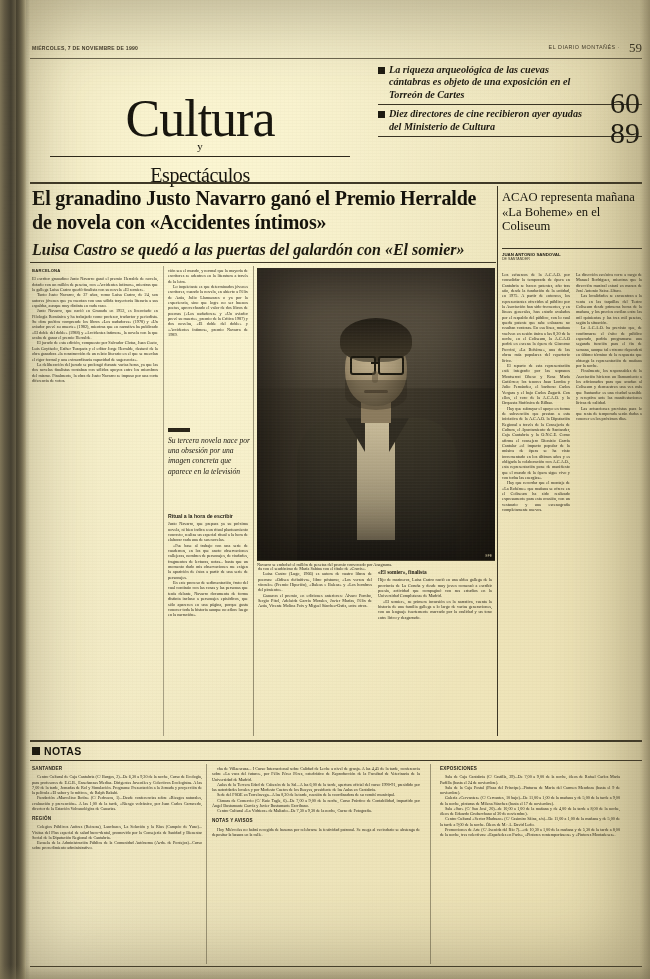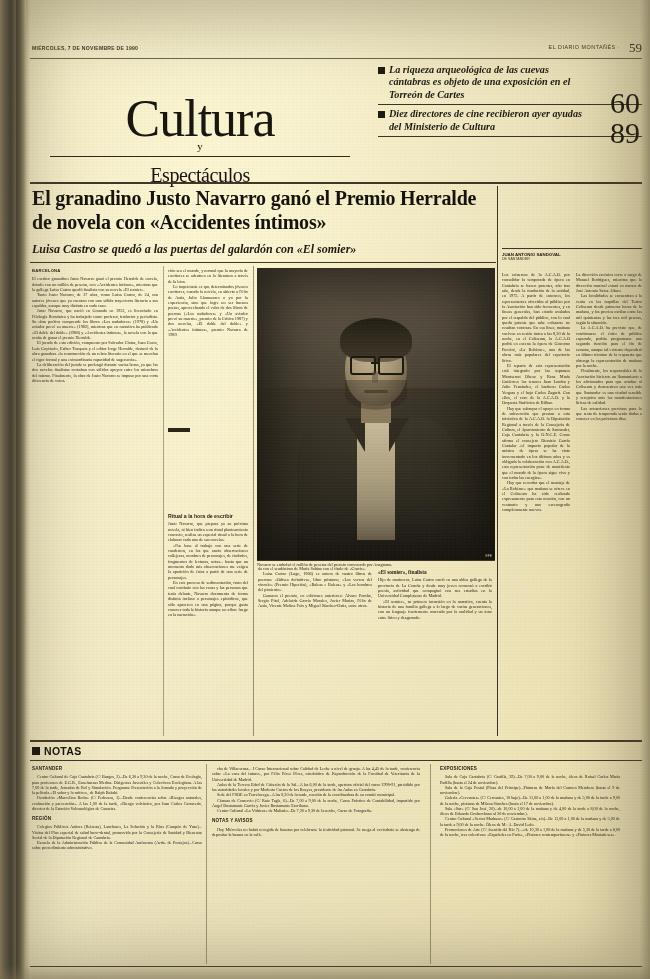--- a/index.html
+++ b/index.html
@@ -115,21 +115,21 @@
 
   
   .rule-a{position:absolute;left:30px;top:182px;width:612px;height:2px;background:#3d3726;}
   .headline{
     position:absolute;left:32px;top:186px;width:462px;
     font-size:20px;line-height:24px;font-weight:bold;color:#14120b;
     letter-spacing:-.2px;
   }
   .subhead{
     position:absolute;left:32px;top:243px;width:462px;
-    font-size:12px;line-height:13px;font-style:italic;font-weight:bold;color:#1c190f;
+    font-size:16px;line-height:13px;font-style:italic;font-weight:bold;color:#1c190f;
   }
   .rule-b{position:absolute;left:30px;top:262px;width:466px;height:1px;background:#3d3726;}
   .vrule-1{position:absolute;left:497px;top:186px;width:1px;height:550px;background:#3d3726;}
   .vrule-2{position:absolute;left:253px;top:266px;width:1px;height:470px;background:#4a4330;opacity:.55;}
   .vrule-3{position:absolute;left:163px;top:266px;width:1px;height:470px;background:#4a4330;opacity:.45;}
 
   
   .col{
     position:absolute;color:#201c12;
     font-size:4.25px;line-height:5.35px;text-align:justify;
@@ -419,20 +419,21 @@
       <div class="ph-grain"></div>
       <div class="ph-vign"></div>
       <div class="photo-credit">EFE</div>
     </div>
   </div>
   <div class="rule-cap"></div>
   <div class="caption">Navarro se embolsó el millón de pesetas del premio convocado por Anagrama.</div>
 
   <div class="pullquote">
     <div class="pq-bar"></div>
+    <span>Su tercera novela nace por una obsesión por una imagen concreta que aparece en la televisión</span>
   </div>
 
   <div class="col" id="c1">
     <span class="kicker">BARCELONA</span>
     <div>
         <p class="first">El escritor granadino Justo Navarro ganó el premio Herralde de novela, dotado con un millón de pesetas, con «Accidentes íntimos», mientras que la gallega Luisa Castro quedó finalista con su novela «El somier».</p>
         <p>Tanto Justo Navarro, de 37 años, como Luisa Castro, de 24, son autores jóvenes que ya cuentan con una sólida trayectoria literaria a sus espaldas, aunque muy distinta en cada caso.</p>
         <p>Justo Navarro, que nació en Granada en 1953, es licenciado en Filología Románica y ha trabajado como profesor, traductor y periodista. Su obra poética comprende los libros «Los nadadores» (1978) y «Un aviador prevé su muerte» (1982), mientras que en narrativa ha publicado «El doble del doble» (1988) y «Accidentes íntimos», la novela con la que acaba de ganar el premio Herralde.</p>
         <p>El jurado de esta edición, compuesto por Salvador Clotas, Juan Cueto, Luis Goytisolo, Esther Tusquets y el editor Jorge Herralde, destacó de la obra ganadora «la construcción de un relato literario en el que se mezclan el rigor formal y una extraordinaria capacidad de sugerencia».</p>
         <p>La deliberación del jurado se prolongó durante varias horas, ya que las dos novelas finalistas contaban con sólidos apoyos entre los miembros del mismo. Finalmente, la obra de Justo Navarro se impuso por una corta diferencia de votos.</p>
@@ -464,20 +465,23 @@
   </div>
 
   <div class="col" id="c4">
     <span class="subhd-s">«El somier», finalista</span>
     <div>
         <p class="first">Hijo de marineros, Luisa Castro nació en una aldea gallega de la provincia de La Coruña y desde muy joven comenzó a escribir poesía, actividad que compaginó con sus estudios en la Universidad Complutense de Madrid.</p>
         <p>«El somier», su primera incursión en la narrativa, cuenta la historia de una familia gallega a lo largo de varias generaciones, con un lenguaje fuertemente marcado por la oralidad y un tono entre lírico y desgarrado.</p>
       </div>
   </div>
 
+  <div style="position:absolute;left:502px;top:190px;width:140px;">
+    <div style="font-size:12.6px;line-height:14.6px;color:#14120b;">ACAO representa mañana «La Boheme» en el Coliseum</div>
+  </div>
   <div style="position:absolute;left:502px;top:248px;width:140px;height:1px;background:#3d3726;"></div>
   <div style="position:absolute;left:502px;top:252px;width:140px;font-family:'Liberation Sans',sans-serif;">
     <div style="font-size:4.4px;font-weight:bold;color:#1b180f;">JUAN ANTONIO SANDOVAL</div>
     <div style="font-size:3.6px;color:#3a3426;">DE SANTANDER</div>
   </div>
 
   <div class="col" id="c5">
     <div>
         <p class="first">Los esfuerzos de la A.C.A.O. por consolidar la temporada de ópera en Cantabria se hacen patentes, año tras año, desde la fundación de la entidad, en 1975. A partir de entonces, los representantes ofrecidos al público por la Asociación han sido frecuentes, y en líneas generales, han estado avalados por el respaldo del público, con lo cual queda patente que sabe enlazarse no resultan costosas. En esa línea, mañana vuelven en sesión única a las 8,30 de la noche, en el Coliseum, la A.C.A.O podrá en escena la ópera de Giacomo Puccini, «La Bohème», una de las obras más populares del repertorio lírico.</p>
         <p>El reparto de esta representación está integrado por las sopranos Montserrat Obeso y Rosa María Gutiérrez; los tenores Juan Lomba y Julio Fernández, el barítono Carlos Vergara y el bajo Carlos Zagarit. Con ellos, el coro de la A.C.A.O. y la Orquesta Sinfónica de Bilbao.</p>

